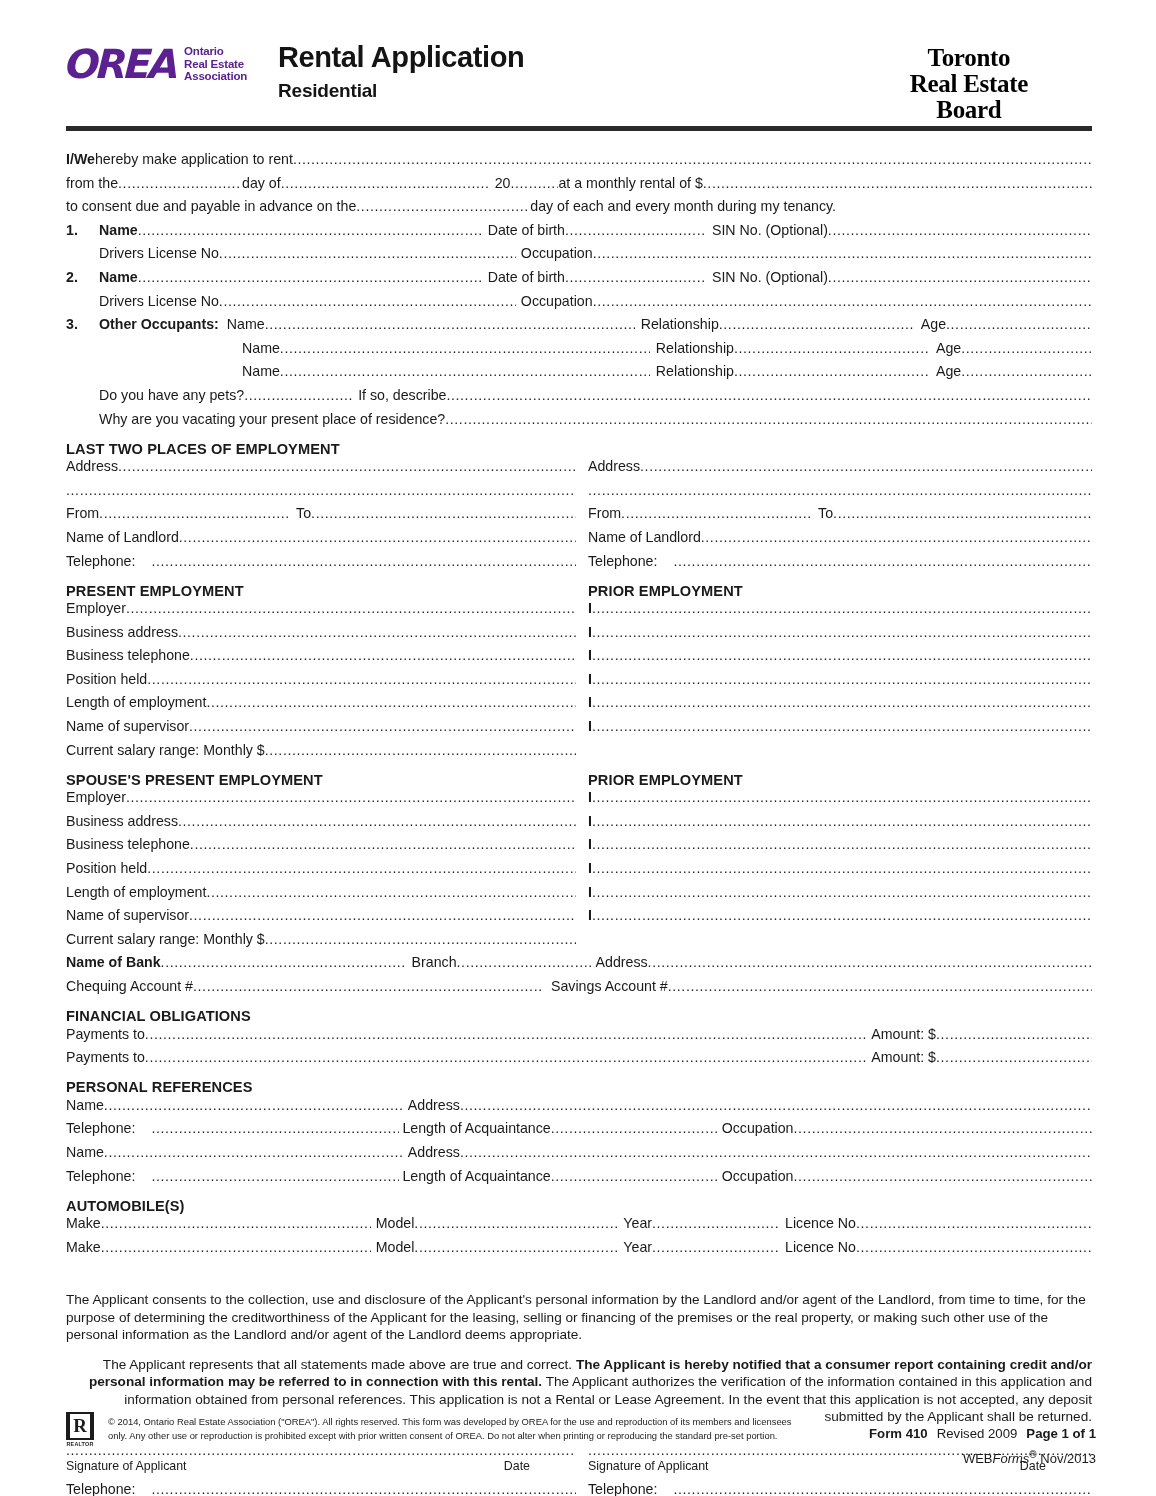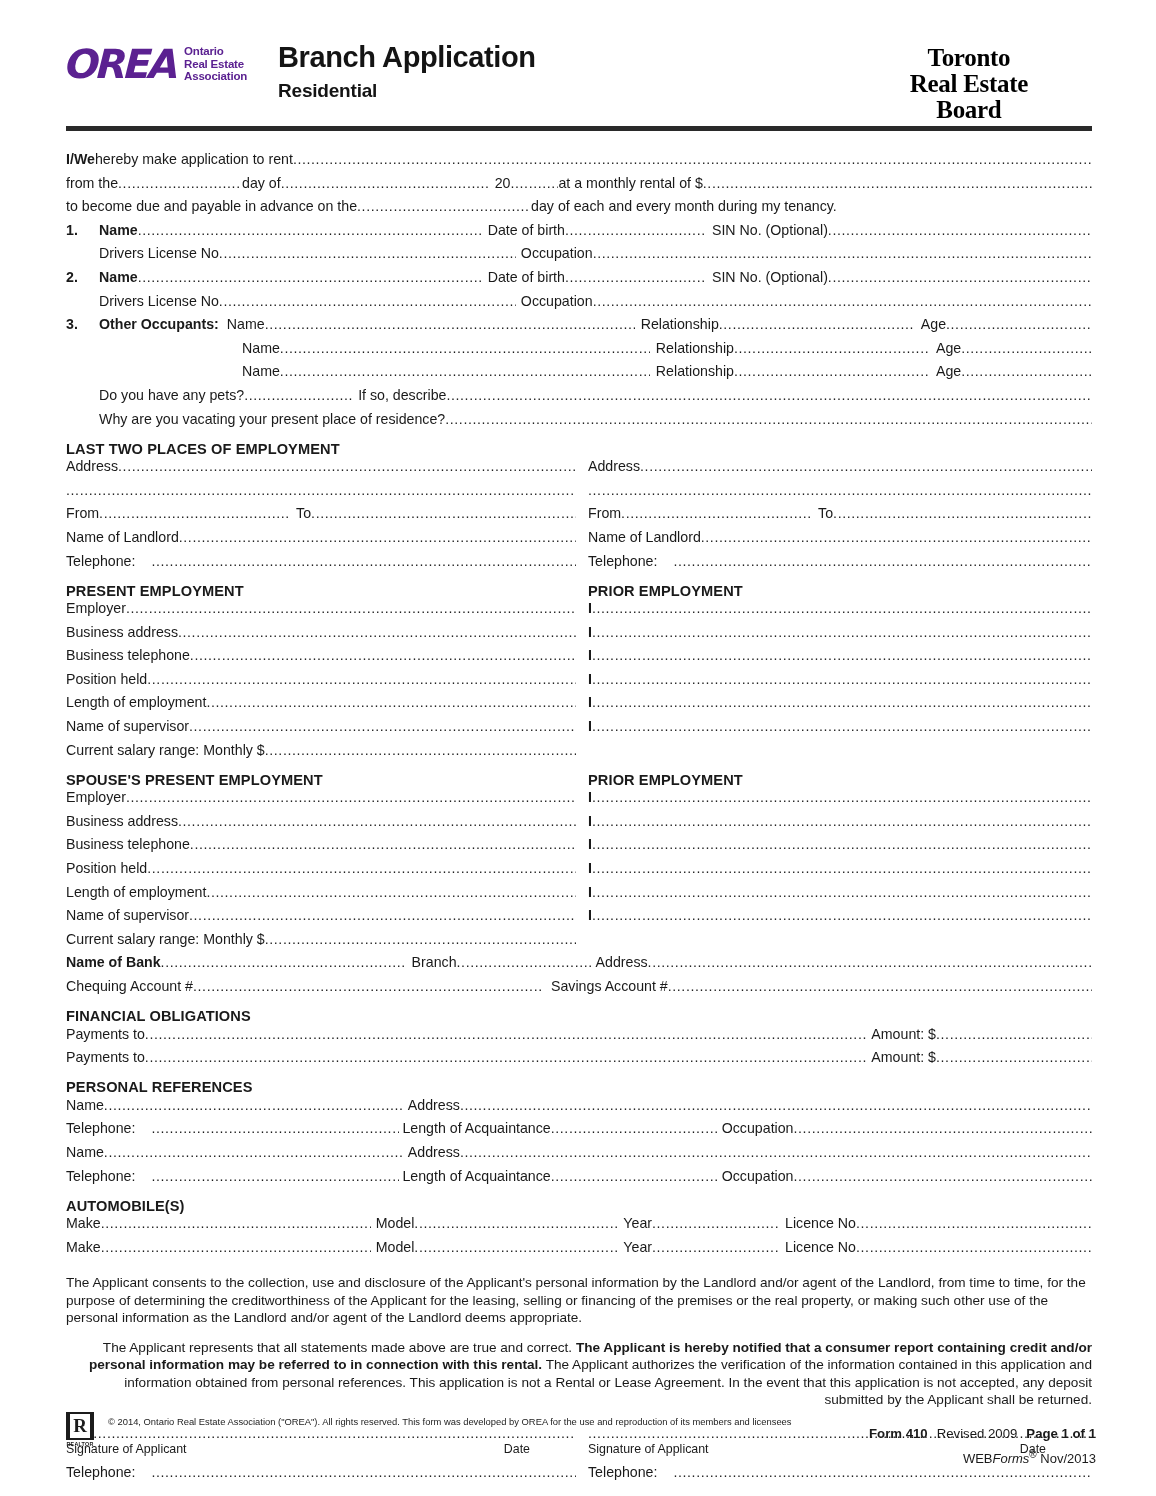--- a/index.html
+++ b/index.html
@@ -163,21 +163,21 @@
     font-weight: 700;
     flex: 0 0 auto;
     padding-right: 0px;
     letter-spacing: 0;
   }
 
   
   .para {
     font-size: 13.6px;
     line-height: 1.27;
-    margin-top: 11px;
+    margin-top: 28px;
     text-align: left;
   }
   .para2 { margin-top: 13px; text-align: right; }
 
   
   .sigzone { margin-top: 18px; }
   .sigrow { display: flex; }
   .sigcell { width: 510px; flex: 0 0 510px; }
   .sigcell.r { width: 504px; flex: 0 0 504px; margin-left: 12px; }
   .sigline {
@@ -270,21 +270,21 @@
   <div class="inner header">
     <div class="orea-logo">
       <div class="orea-mark">OREA</div>
       <div class="orea-sub">
         <div>Ontario</div>
         <div>Real Estate</div>
         <div>Association</div>
       </div>
     </div>
     <div class="title-block">
-      <div class="doc-title">Branch Application</div>
+      <div class="doc-title">Rental Application</div>
       <div class="doc-subtitle">Residential</div>
     </div>
     <div class="treb-logo">
       <div>Toronto</div>
       <div>Real Estate</div>
       <div>Board</div>
     </div>
     <div class="rule"></div>
   </div>
 
@@ -301,21 +301,21 @@
       <span class="dots-fixed" style="width:124px"></span>
       <span class="lbl">day of</span>
       <span class="dots-fixed" style="width:208px"></span>
       <span class="lbl" style="padding-left:6px">20</span>
       <span class="dots-fixed" style="width:48px"></span>
       <span class="lbl">at a monthly rental of $</span>
       <span class="dots"></span>
     </div>
 
     <div class="row">
-      <span class="lbl">to become due and payable in advance on the</span>
+      <span class="lbl">to consent due and payable in advance on the</span>
       <span class="dots-fixed" style="width:174px"></span>
       <span class="lbl">day of each and every month during my tenancy.</span>
     </div>
 
     <div class="row">
       <span class="numcol">1.</span>
       <span class="lbl b">Name</span>
       <span class="dots-fixed" style="width:345px"></span>
       <span class="lbl" style="padding-left:5px">Date of birth</span>
       <span class="dots-fixed" style="width:142px"></span>
@@ -824,20 +824,21 @@
 
   <div class="footer">
     <div class="realtor-mark">
       <div class="realtor-box">
         <div class="r">R</div>
       </div>
       <div class="realtor-text">REALTOR</div>
     </div>
     <div class="copy">
       <div>© 2014, Ontario Real Estate Association ("OREA").  All rights reserved. This form was developed by OREA for the use and reproduction of its members and licensees</div>
+      <div>only. Any other use or reproduction is prohibited except with prior written consent of OREA. Do not alter when printing or reproducing the standard pre-set portion.</div>
     </div>
     <div class="formmeta">
       <div>
         <span class="b">Form 410</span><span class="sp"></span><span>Revised 2009</span><span class="sp"></span><span class="b">Page 1 of 1</span>
       </div>
       <div class="webforms"><span>WEB</span><span style="font-style:italic">Forms</span><span style="font-size:10px;vertical-align:super">®</span><span> Nov/2013</span></div>
     </div>
   </div>
 
 </div>

